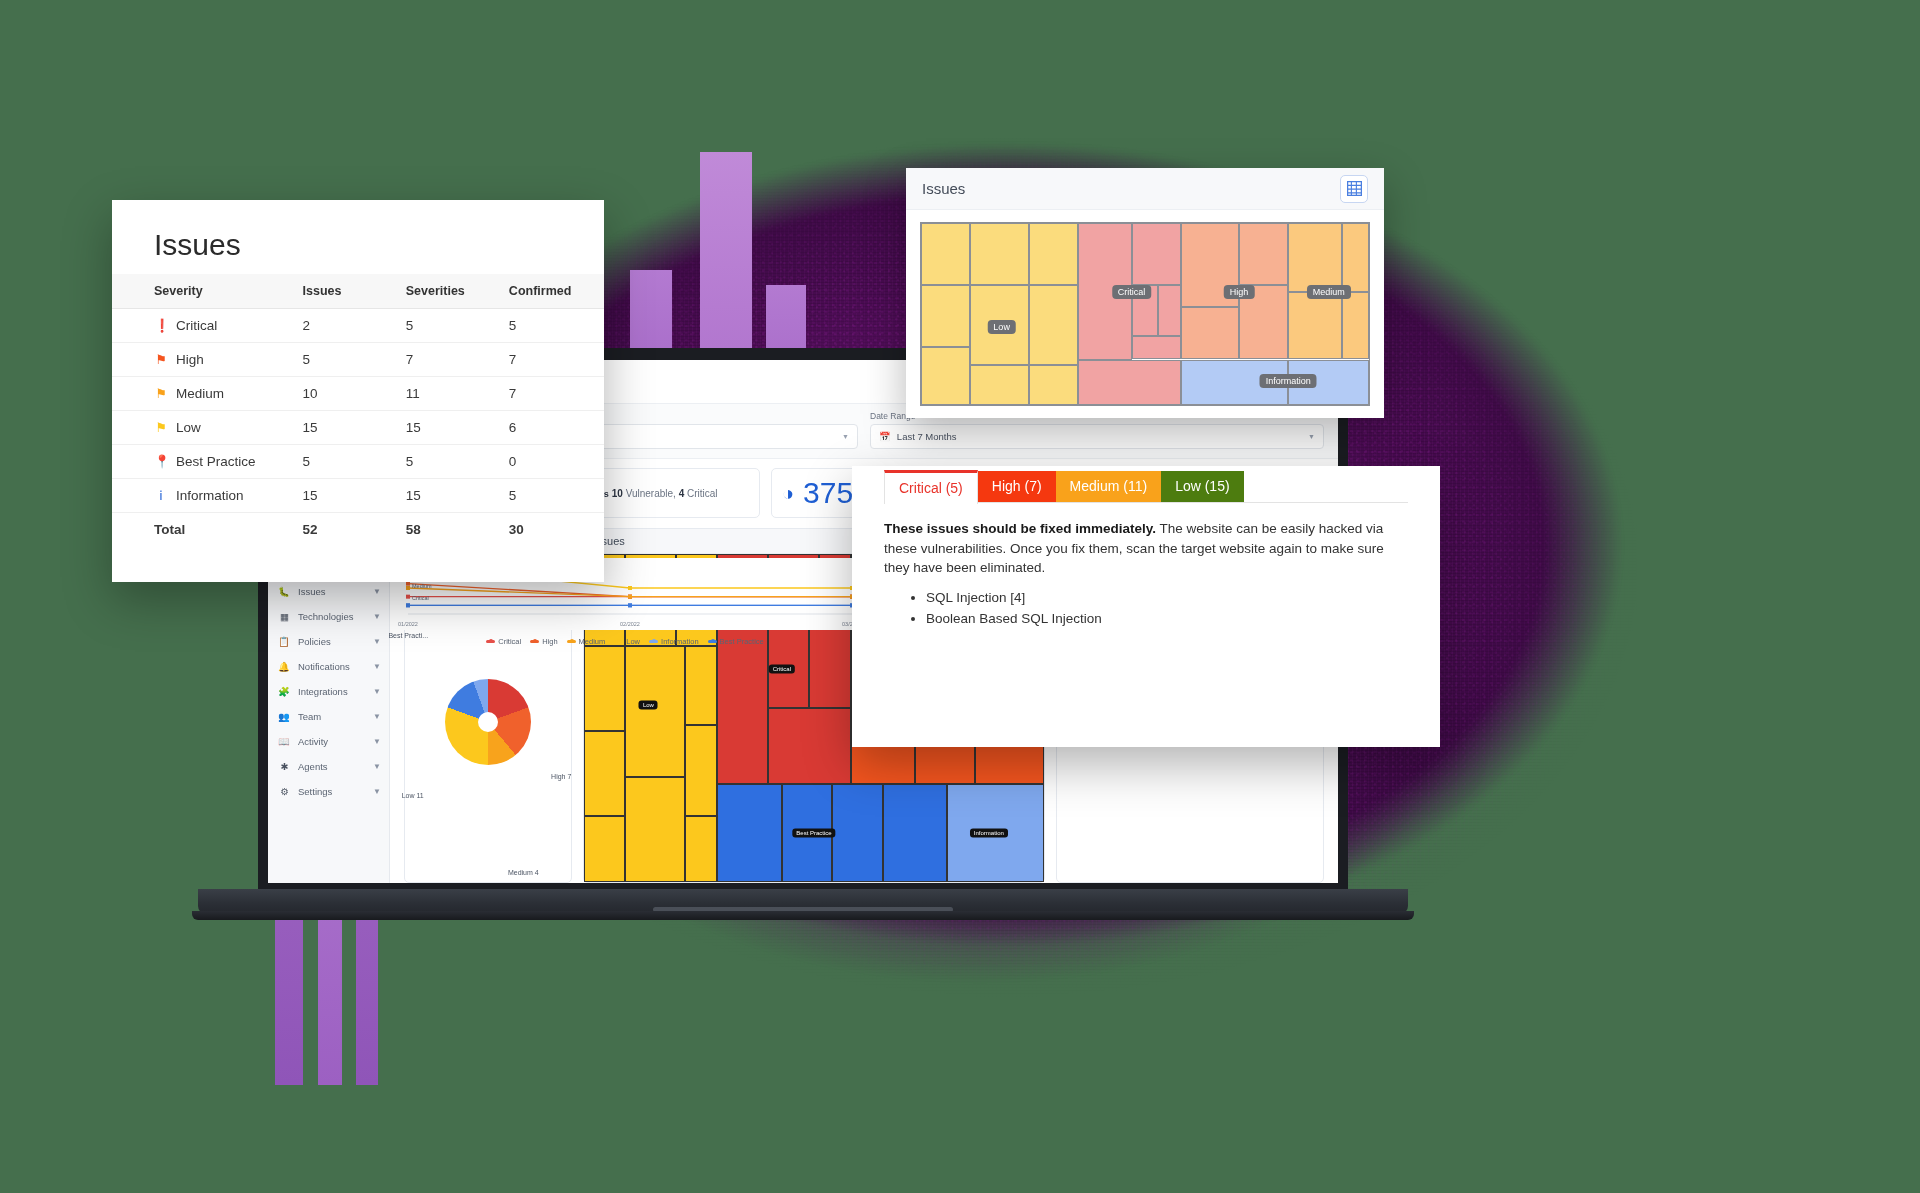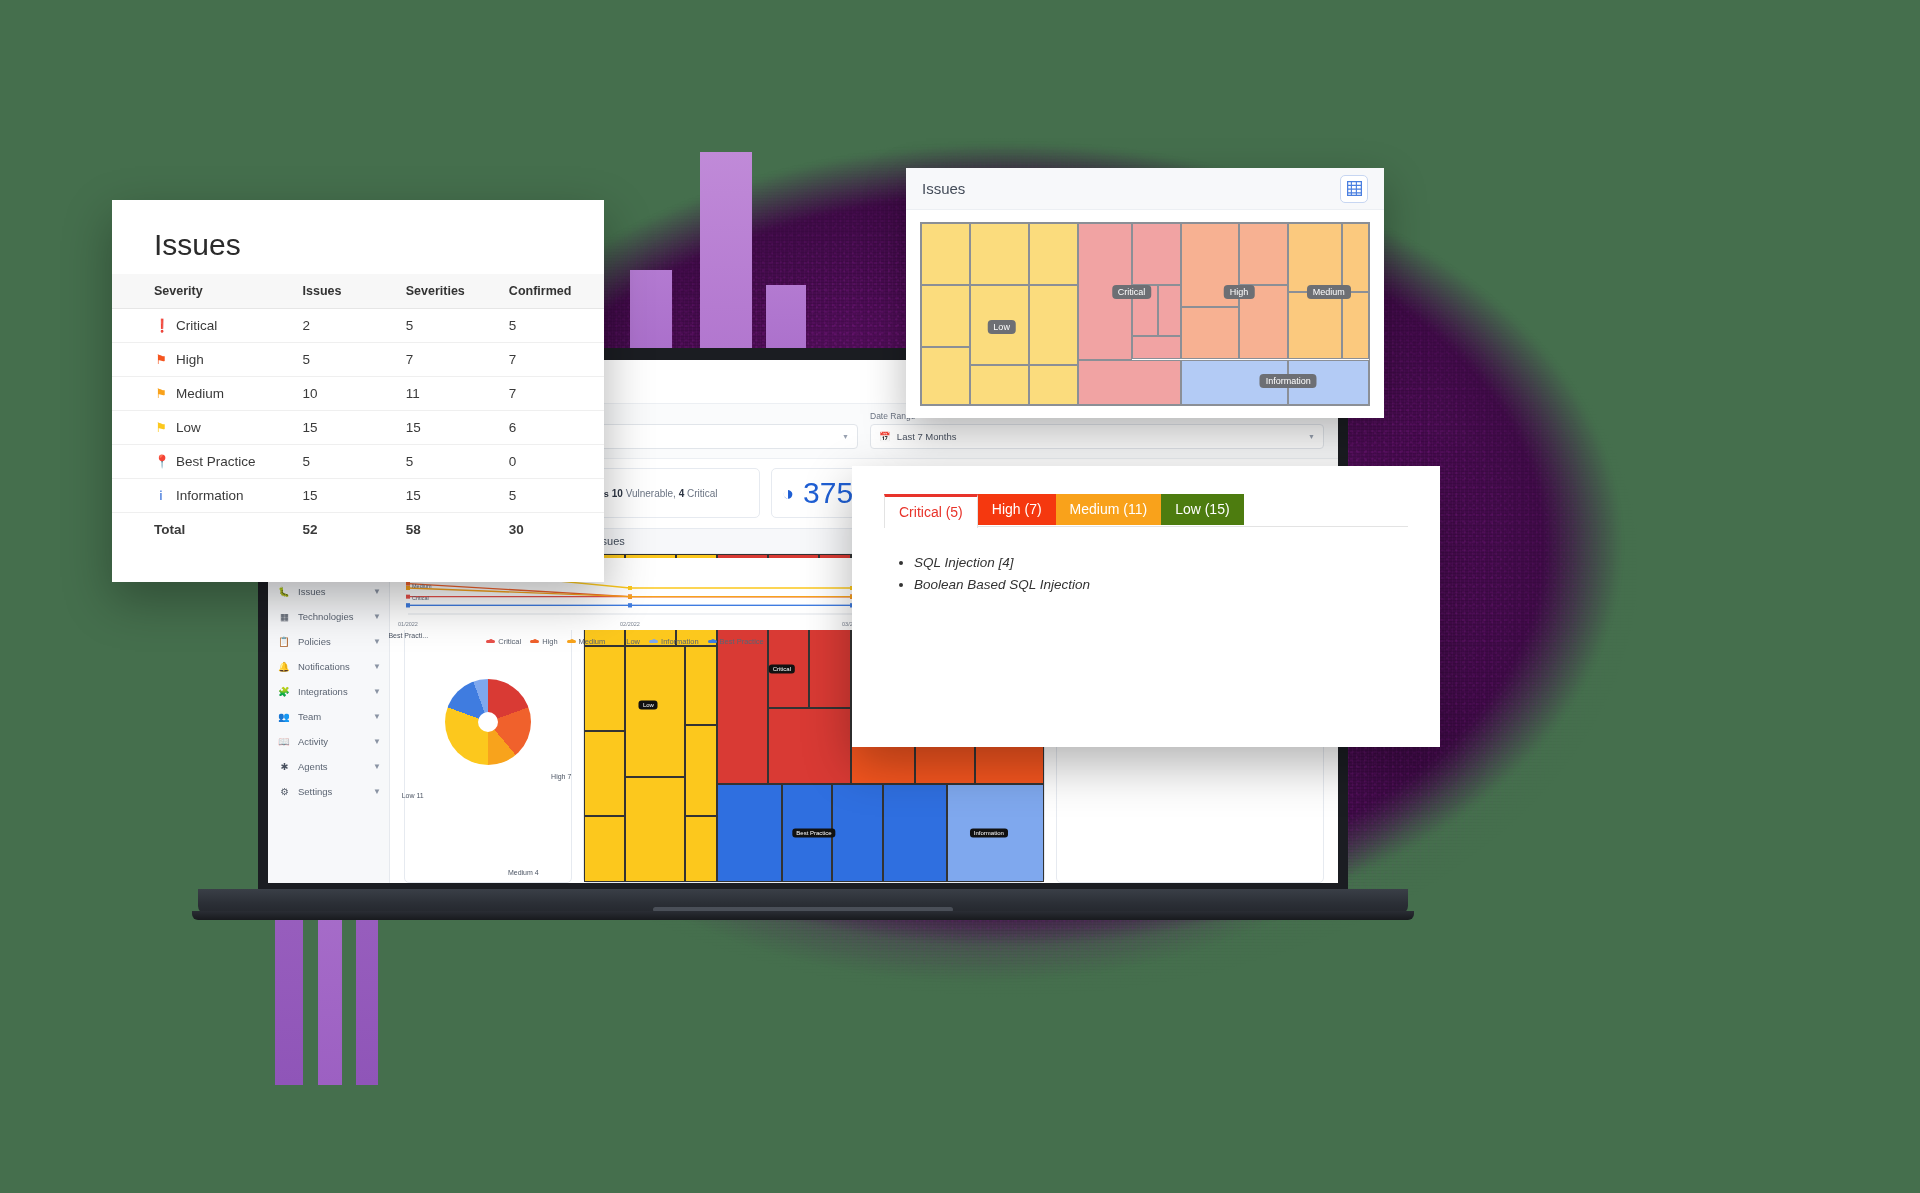--- a/index.html
+++ b/index.html
@@ -202,34 +202,34 @@
   .tlabel {
     position:absolute; transform: translate(-50%,-50%);
     background:#6d6f74; color:#fff; font-size:9px; padding: 2px 6px; border-radius:4px; white-space:nowrap;
   }
 
   
   .card-detail {
     position:absolute; left: 852px; top: 466px; width: 588px; height: 281px;
     background:#fff; box-shadow: 0 18px 46px rgba(0,0,0,.30);
   }
-  .tabs { display:flex; padding: 28px 32px 0; align-items:flex-start; position:relative;border-radius:18px; }
+  .tabs { display:flex; padding: 4px 32px 0; align-items:center; position:relative;border-radius:18px; }
   .tabs::after{content:"";position:absolute;left:32px;right:32px;bottom:0;height:1px;background:#e3e3e3;}
   .tab {
     font-size:14px; padding: 7px 14px 8px; position:relative; z-index:1;
   }
   .tab.t-critical { color:#e8332a; background:#fff; border-top:3px solid #e8332a;
     border-left:1px solid #e3e3e3; border-right:1px solid #e3e3e3; margin-bottom:-1px; }
   .tab.t-high   { background:#f5380f; color:#ffffff; }
   .tab.t-medium { background:#f9a21b; color:#fff; }
   .tab.t-low    { background:#4d7c0f; color:#fff; }
   .detail-body { padding: 16px 32px 0; font-size:13.5px; color:#333; line-height:1.45; }
   .detail-body b { color:#1a1a1a; }
   .detail-body ul { margin: 10px 0 0 30px; }
-  .detail-body li { margin: 2px 0; font-style: italic; }
+  .detail-body li { margin: 2px 12px; }
 
   
   .donut-wrap { position:relative; flex:1; display:flex; align-items:center; justify-content:center; }
   .donut { width: 86px; height:86px; border-radius:50%; position:relative; }
   .donut::after{content:"";position:absolute;left:50%;top:50%;transform:translate(-50%,-50%);width:20px;height:20px;background:#fff;border-radius:50%;}
   .dlab { position:absolute; font-size:7px; color:#4b5463; white-space:nowrap; }
 </style>
 </head>
 <body>
 
@@ -749,20 +749,23 @@
   </div>
 
   <div class="card-detail">
     <div class="tabs" id="sevtabs">
         <div class="tab t-critical">Critical (5)</div>
         <div class="tab t-high">High (7)</div>
         <div class="tab t-medium">Medium (11)</div>
         <div class="tab t-low">Low (15)</div>
       </div>
     <div class="detail-body">
+      <p>
+        <b>These issues should be fixed immediately.</b><span> The website can be easily hacked via these vulnerabilities. Once you fix them, scan the target website again to make sure they have been eliminated.</span>
+      </p>
       <ul id="vlist">
           <li>SQL Injection [4]</li>
           <li>Boolean Based SQL Injection</li>
         </ul>
     </div>
   </div>
 
 </div>
 
 </body></html>

